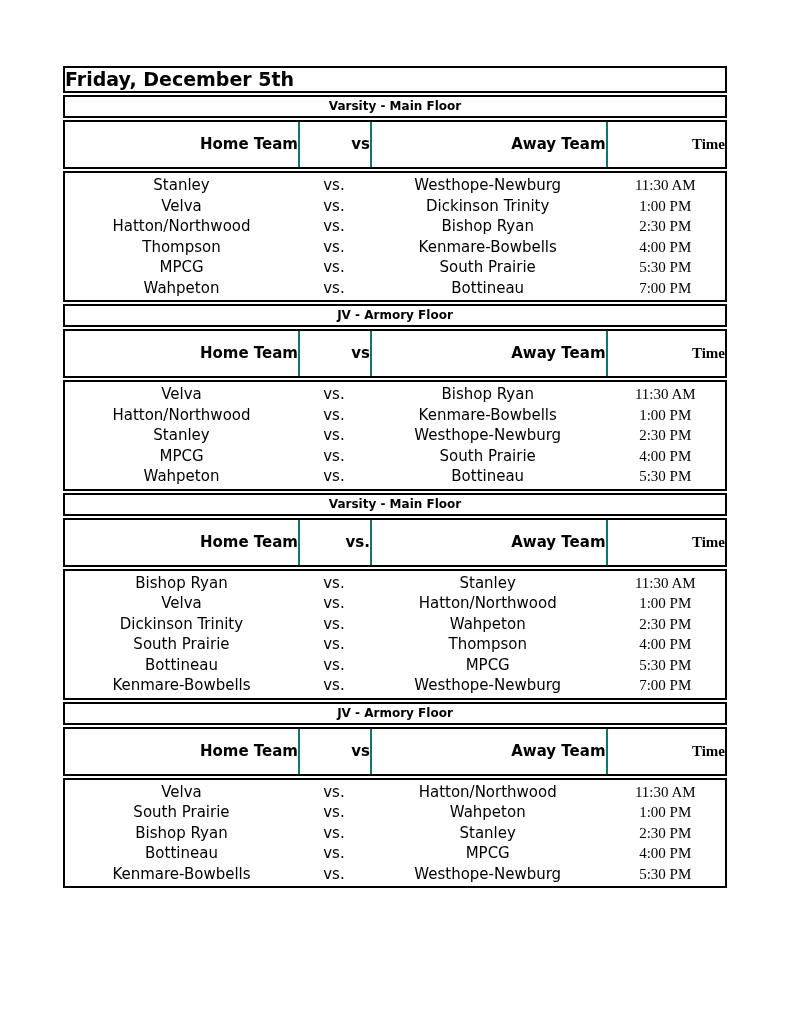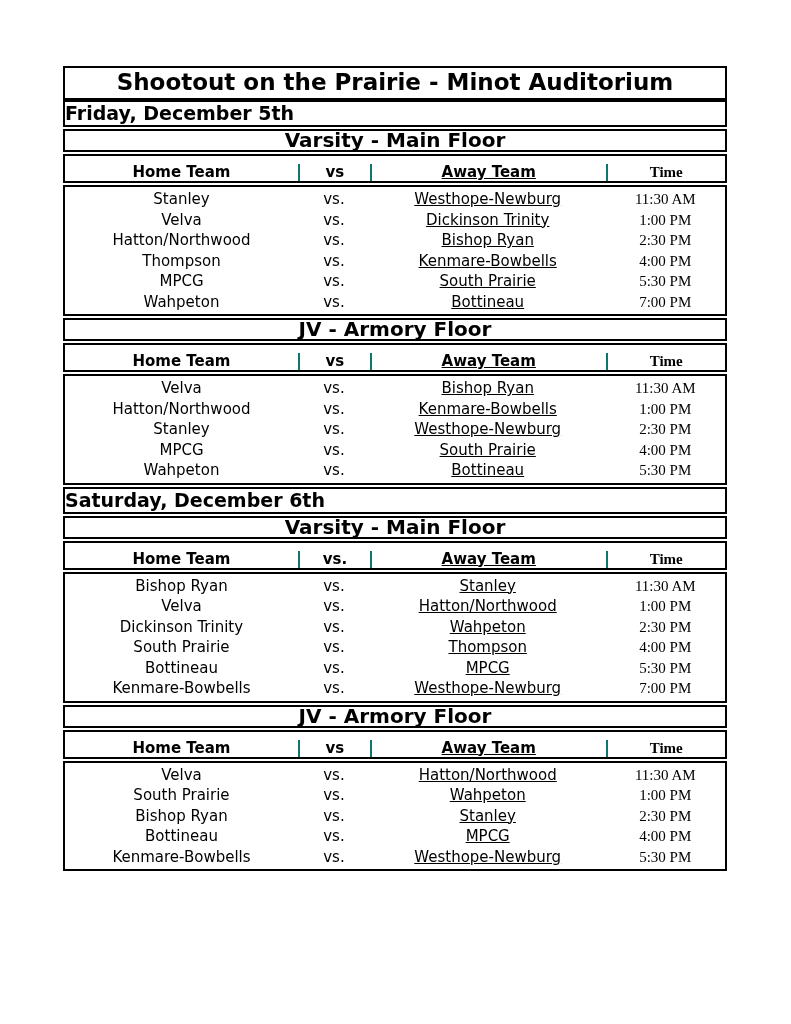--- a/index.html
+++ b/index.html
@@ -41,63 +41,61 @@
   .date-box {
     text-align: left;
     font-weight: bold;
     font-size: 19px;
     line-height: 22px;
     padding: 0 0 1px 0;
   }
   .session-box {
     text-align: center;
     font-weight: bold;
-    font-size: 20px;
+    font-size: 12px;
     line-height: 18px;
     padding: 0 0 1px 0;
   }
   .header-box {
     display: flex;
     font-weight: bold;
     font-size: 15px;
     line-height: 17px;
     padding: 0;
   }
   .hdr-cell {
     box-sizing: border-box;
-    text-align: center;
-    padding: 0 0;
-    margin-top: 8px;
+    text-align: right;
+    padding: 14px 0;
   }
   .hdr-cell + .hdr-cell { border-left: 2px solid #0f766e; }
   .body-box {
     padding: 2px 0;
   }
   .game-row {
     display: flex;
     font-size: 15px;
     line-height: 20.5px;
   }
   .cell {
     box-sizing: border-box;
     text-align: center;
     white-space: nowrap;
     overflow: hidden;
   }
   .col-home { width: 35.3%; }
   .col-vs   { width: 10.9%; }
-  .col-away { width: 35.7%; text-decoration: underline; }
+  .col-away { width: 35.7%; }
   .col-time { width: 18.1%; font-family: Liberation Serif, serif; }
 </style>
 </head>
 <body>
 
 <div class="page">
   <div class="sheet">
-    <div class="box title-box">Shootout on the Prairie - Minot Auditorium</div>
     <div>
         <div class="box date-box">Friday, December 5th</div>
         <div class="box session-box">Varsity - Main Floor</div>
         <div class="box header-box">
           <div class="hdr-cell col-home">Home Team</div>
           <div class="hdr-cell col-vs">vs</div>
           <div class="hdr-cell col-away">Away Team</div>
           <div class="hdr-cell col-time">Time</div>
         </div>
         <div class="box body-box">
@@ -170,21 +168,20 @@
             <div class="cell col-away">South Prairie</div>
             <div class="cell col-time">4:00 PM</div>
           </div>
           <div class="game-row">
             <div class="cell col-home">Wahpeton</div>
             <div class="cell col-vs">vs.</div>
             <div class="cell col-away">Bottineau</div>
             <div class="cell col-time">5:30 PM</div>
           </div>
         </div>
-        <div class="box date-box">Saturday, December 6th</div>
         <div class="box session-box">Varsity - Main Floor</div>
         <div class="box header-box">
           <div class="hdr-cell col-home">Home Team</div>
           <div class="hdr-cell col-vs">vs.</div>
           <div class="hdr-cell col-away">Away Team</div>
           <div class="hdr-cell col-time">Time</div>
         </div>
         <div class="box body-box">
           <div class="game-row">
             <div class="cell col-home">Bishop Ryan</div>

